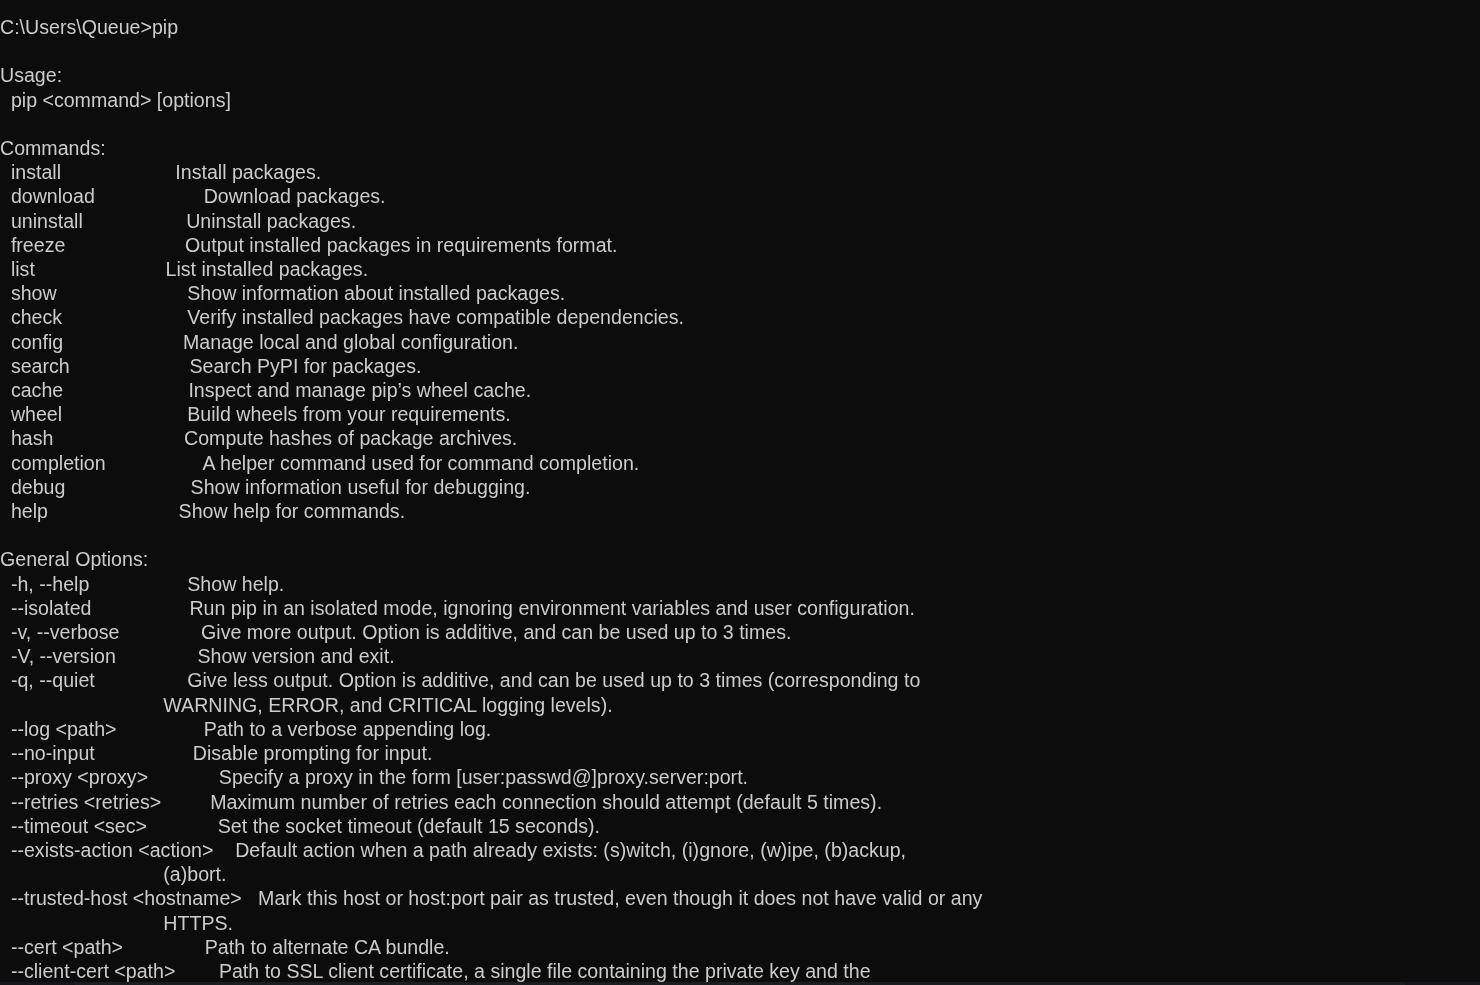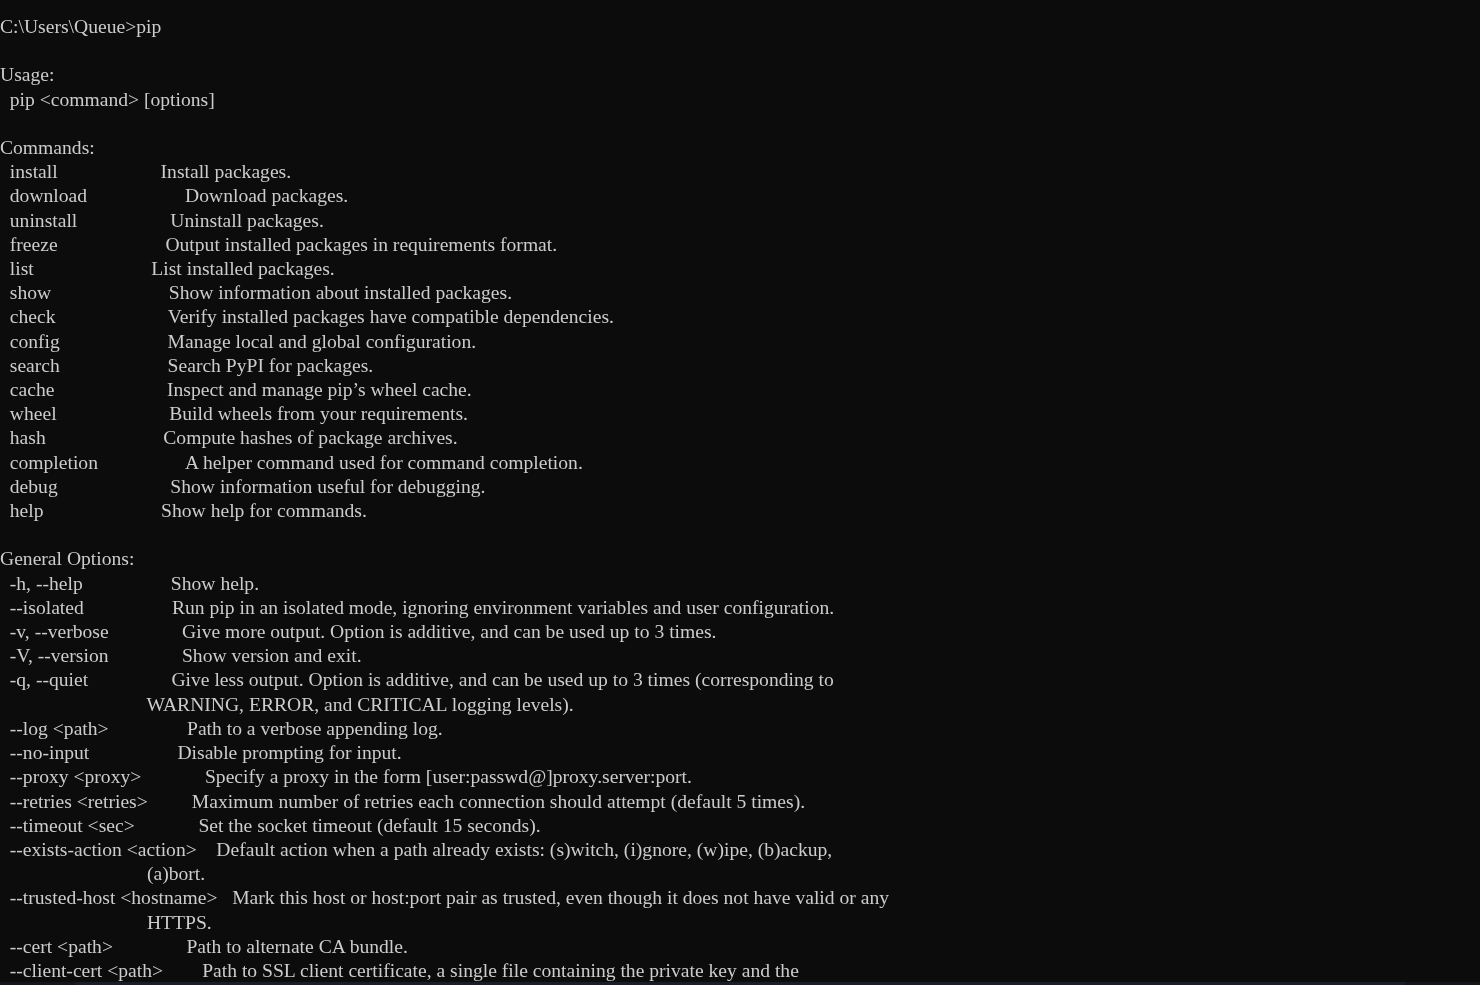--- a/index.html
+++ b/index.html
@@ -15,21 +15,21 @@
     font-family: "DejaVu Sans Mono", "Liberation Mono", monospace;
   }
   #terminal {
     position: absolute;
     left: 0;
     top: 0;
     width: 1480px;
     height: 982px;
     background: #0c0c0c;
     color: #cccccc;
-    font-family: Liberation Serif, serif;
+    font-family: Liberation Sans, sans-serif;
     font-size: 19.6px;
     line-height: 24.2px;
     letter-spacing: 0px;
     overflow: hidden;
     padding: 0;
     box-sizing: border-box;
   }
   #console-output {
     display: block;
     margin: 0;

